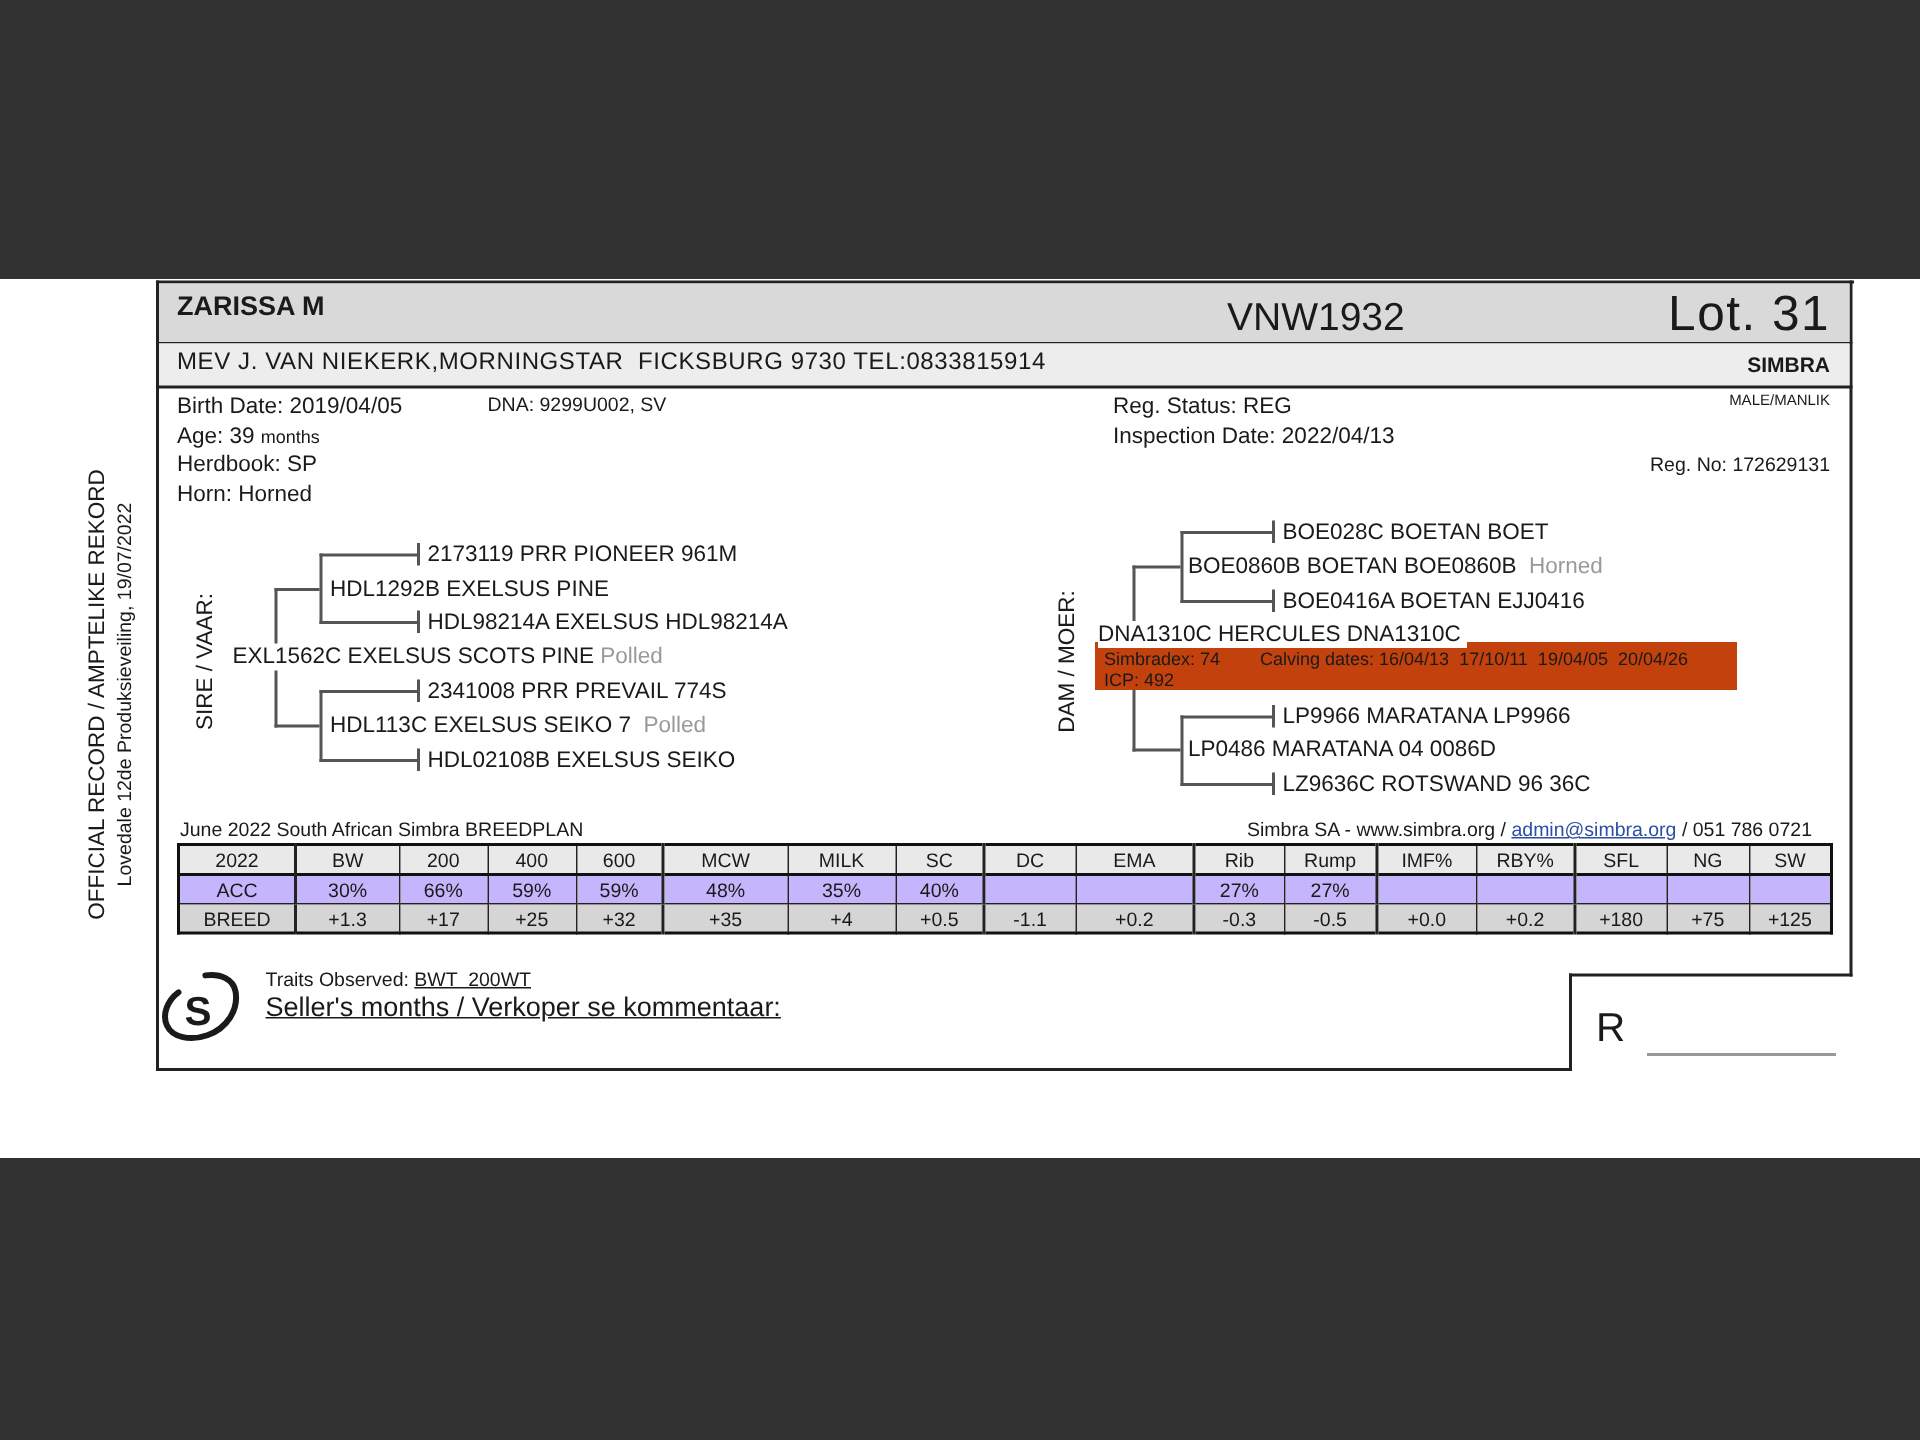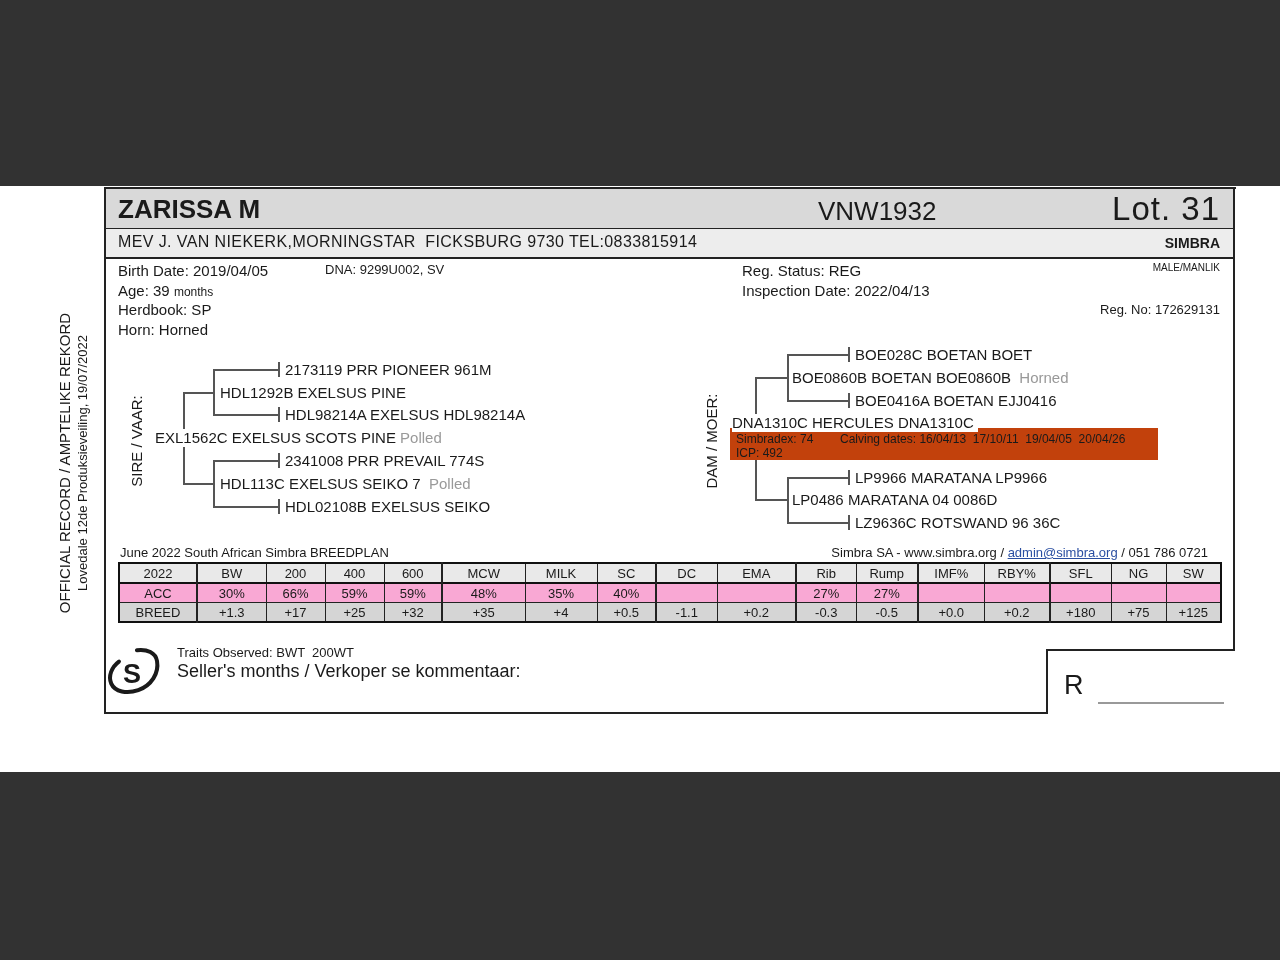--- a/index.html
+++ b/index.html
@@ -13,47 +13,47 @@
   .ped{position:absolute;font-size:15px;line-height:18px;white-space:pre}
   .ped .tag{color:#999}
   .onwhite{background:#fff;padding-right:4px;z-index:2}
   .small{font-size:13px}
   .tiny{font-size:12px}
   table.bp{border-collapse:collapse;table-layout:fixed;width:1102px;border:2px solid #111}
   table.bp th,table.bp td{border:1px solid #222;font-size:13px;font-weight:normal;
        text-align:center;height:18px;padding:0;overflow:hidden;white-space:nowrap}
   table.bp tr.hdr td{background:#e9e9e9}
   table.bp tr.ebv td{background:#ffffff}
-  table.bp tr.acc td{background:#f9a8d4}
+  table.bp tr.acc td{background:#c4b5fd}
   table.bp tr.breed td{background:#d5d5d5}
   table.bp tr.hdr{border-bottom:2px solid #111}
   .gsep{border-right-width:2px !important}
   a.maillink{color:#2b4fa2;text-decoration:underline;cursor:pointer}
-  .u{}
+  .u{text-decoration:underline}
 </style>
 </head>
 <body>
 
 <div class="band" style="top:0;height:186px"></div>
 <div class="band" style="top:772px;height:188px"></div>
 
 <div class="abs rot" style="left:-125px;top:444px;width:400px;height:38px;text-align:center;line-height:17px">
   <div style="font-size:15px">OFFICIAL RECORD / AMPTELIKE REKORD</div>
   <div style="font-size:13px;margin-top:1px">Lovedale 12de Produksieveiling, 19/07/2022</div>
 </div>
 
 <div class="bline" style="left:104px;top:187px;width:1132px;height:2px"></div>
 <div class="bline" style="left:104px;top:187px;width:2px;height:527px"></div>
 <div class="bline" style="left:1233px;top:187px;width:2px;height:464px"></div>
 <div class="bline" style="left:1046px;top:649px;width:189px;height:2px"></div>
 <div class="bline" style="left:1046px;top:649px;width:2px;height:65px"></div>
 <div class="bline" style="left:104px;top:712px;width:944px;height:2px"></div>
 
 <div class="abs" style="left:106px;top:189px;width:1127px;height:39px;background:#d9d9d9">
-  <div class="abs" style="left:12px;top:5px;font-size:26px;font-weight:bold">ZARISSA M</div>
+  <div class="abs" style="left:12px;top:5px;font-size:18px;font-weight:bold">ZARISSA M</div>
   <div class="abs" style="left:712px;top:7px;font-size:26px">VNW1932</div>
   <div class="abs" style="right:13px;top:1px;font-size:33px;letter-spacing:1px">Lot. 31</div>
 </div>
 <div class="bline" style="left:104px;top:228px;width:1131px;height:1px"></div>
 
 <div class="abs" style="left:106px;top:229px;width:1127px;height:28px;background:#ededed">
   <div class="abs" style="left:12px;top:4px;font-size:16px;letter-spacing:0.4px;white-space:pre">MEV J. VAN NIEKERK,MORNINGSTAR  FICKSBURG 9730 TEL:0833815914</div>
   <div class="abs" style="right:13px;top:6px;font-size:14px;font-weight:bold">SIMBRA</div>
 </div>
 <div class="bline" style="left:104px;top:257px;width:1131px;height:2px"></div>

